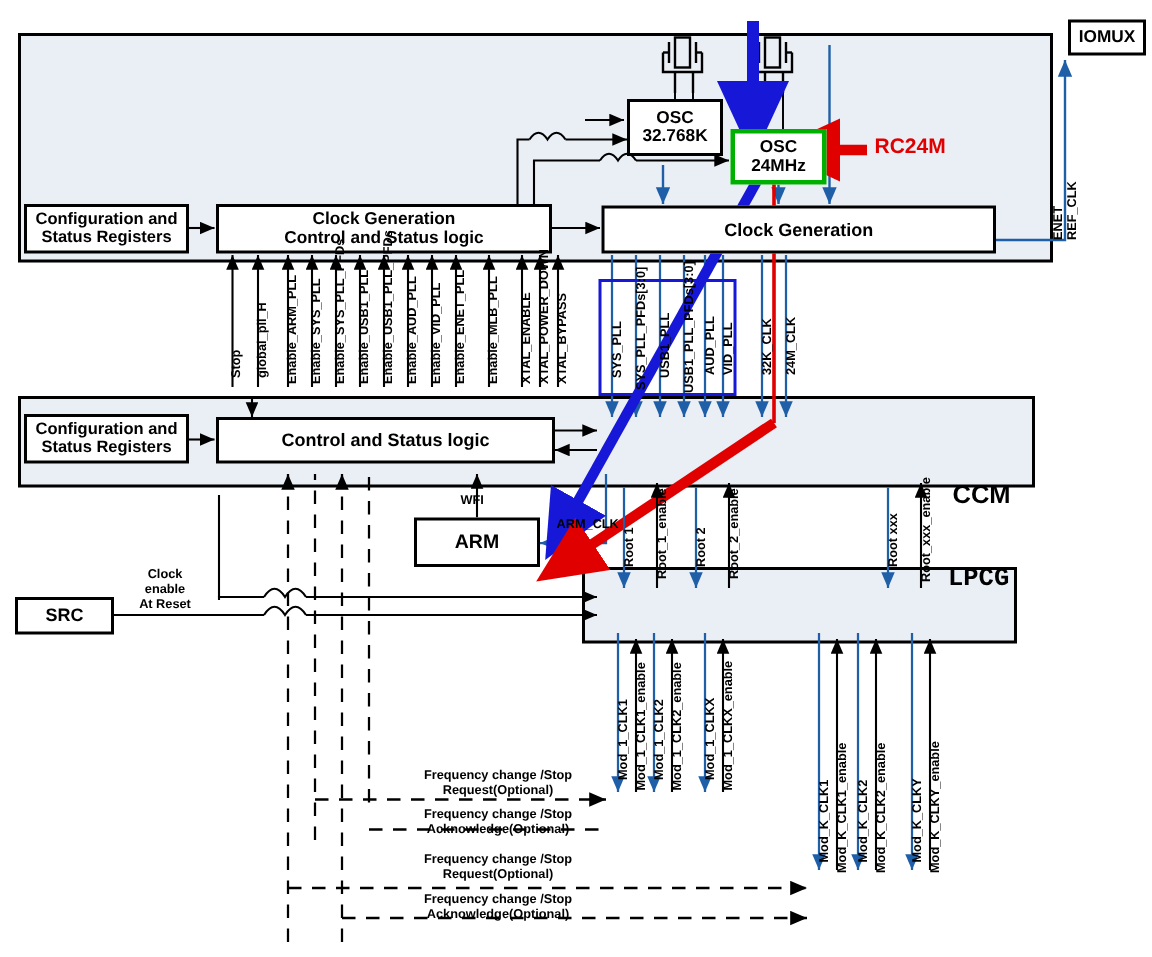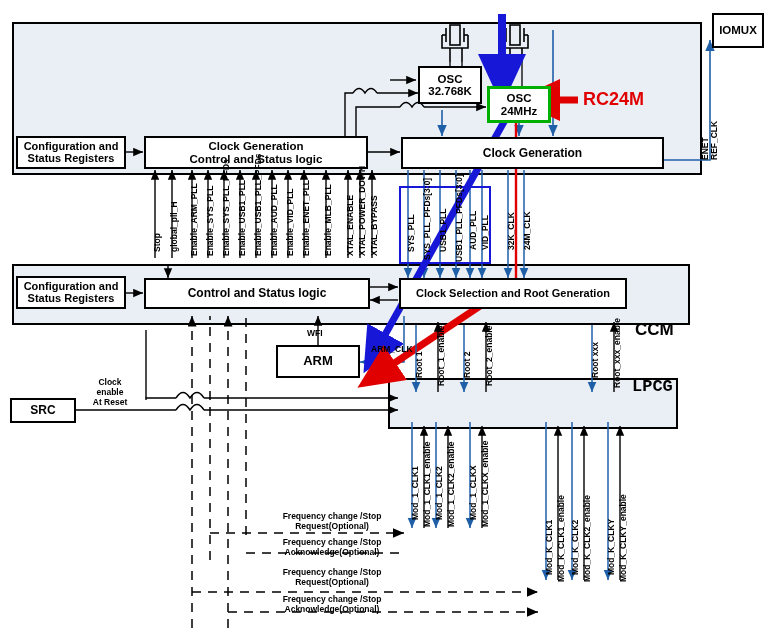--- a/index.html
+++ b/index.html
@@ -10,21 +10,21 @@
   .blk{position:absolute;background:#ffffff;border:2px solid #000;box-sizing:border-box;
        display:flex;align-items:center;justify-content:center;text-align:center;
        font-weight:bold;color:#000;line-height:1.08;}
   .blk.green{border:3px solid #00b000;}
   .lbl{position:absolute;font-weight:bold;color:#000;}
   .vlbl{position:absolute;font-weight:bold;color:#000;white-space:nowrap;
         transform-origin:0 0;transform:rotate(-90deg);}
   .ttl{position:absolute;font-weight:bold;color:#000;font-size:17px;}
   .bigblue{position:absolute;color:#1717d8;font-weight:bold;font-size:17px;white-space:nowrap;}
   .bigblue sub{font-size:11px;vertical-align:baseline;position:relative;top:2px;}
-  .bigred{position:absolute;color:#e00000;font-weight:bold;font-size:18px;white-space:nowrap;}
+  .bigred{position:absolute;color:#e00000;font-weight:bold;font-size:14px;white-space:nowrap;}
   .bluebox{position:absolute;border:2px solid #1717d8;box-sizing:border-box;background:transparent;}
   .ctr{position:absolute;text-align:center;font-weight:bold;color:#000;line-height:1.15;}
 </style>
 </head>
 <body>
 
 <div id="root">
 
   <div class="panel" style="left:12px;top:22px;width:690px;height:153px;"></div>
   <div class="panel" style="left:12px;top:264px;width:678px;height:61px;"></div>
@@ -238,38 +238,35 @@
     <div>
       <div>OSC</div>
       <div>24MHz</div>
     </div>
   </div>
 
   <div class="blk" style="left:401px;top:137px;width:263px;height:32px;font-size:12px;">
     <span>Clock Generation</span>
   </div>
 
-  <div class="blk" style="left:712px;top:13px;width:52px;height:35px;font-size:11.5px;">
+  <div class="blk" style="left:712px;top:13px;width:52px;height:24px;font-size:11.5px;">
     <span>IOMUX</span>
   </div>
 
   <div class="blk" style="left:16px;top:276px;width:110px;height:33px;font-size:11px;">
     <div>
       <div>Configuration and</div>
       <div>Status Registers</div>
     </div>
   </div>
 
   <div class="blk" style="left:144px;top:278px;width:226px;height:31px;font-size:12px;">
     <span>Control and Status logic</span>
   </div>
 
-  <div class="blk" style="left:399px;top:278px;width:228px;height:31px;font-size:11px;">
-    <span>Clock Selection and Root Generation</span>
-  </div>
 
   <div class="blk" style="left:276px;top:345px;width:84px;height:33px;font-size:13px;">
     <span>ARM</span>
   </div>
 
 
   <div class="blk" style="left:10px;top:398px;width:66px;height:25px;font-size:12px;">
     <span>SRC</span>
   </div>
 

